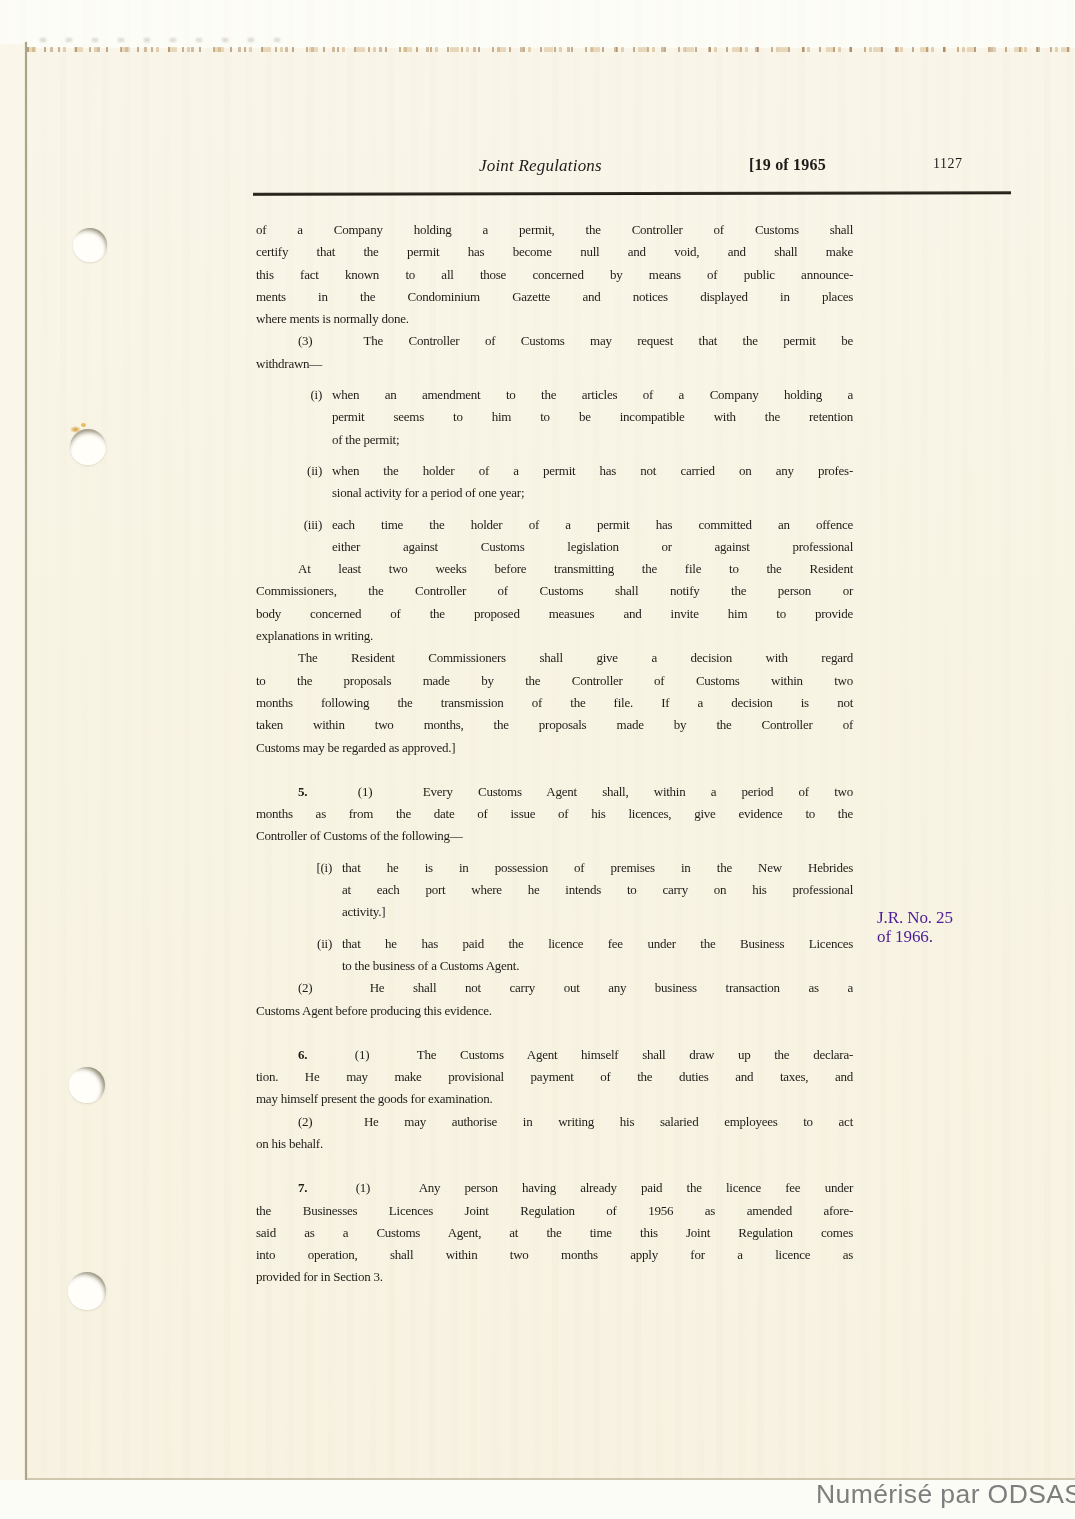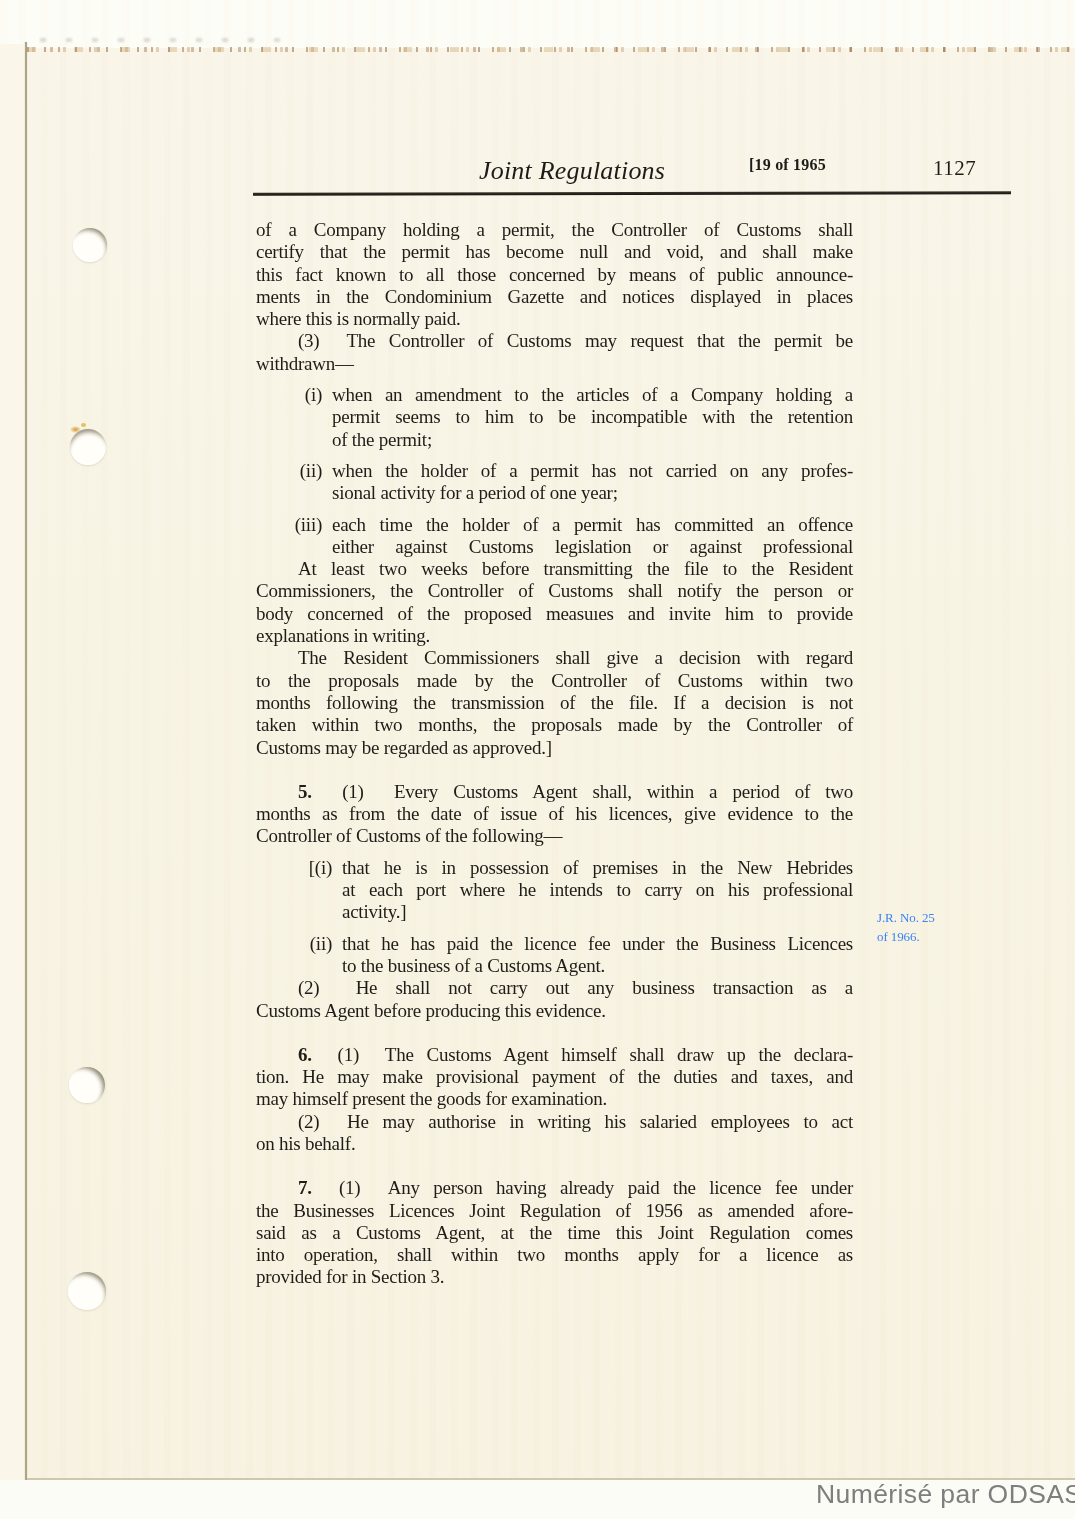--- a/index.html
+++ b/index.html
@@ -67,50 +67,50 @@
   .rust-spot{
     position:absolute;left:70px;top:426px;width:11px;height:7px;border-radius:50%;
     background:radial-gradient(ellipse at center,#d79a33 0%,rgba(215,154,51,0) 75%);
   }
   .rust-dot{
     position:absolute;left:81px;top:423px;width:5px;height:4px;border-radius:50%;
     background:#e8c05a;
   }
   
   .hdr{position:absolute;left:0;top:156px;width:1075px;height:26px;}
-  .hdr .title{position:absolute;left:479px;top:0;font-style:italic;font-size:26px;letter-spacing:.2px;}
+  .hdr .title{position:absolute;left:479px;top:0;font-style:italic;font-size:17px;letter-spacing:.2px;}
   .hdr .ref{position:absolute;left:749px;top:0;font-weight:bold;font-size:16px;letter-spacing:.2px;}
-  .hdr .pagenum{position:absolute;left:933px;top:0;font-size:21px;letter-spacing:.5px;}
+  .hdr .pagenum{position:absolute;left:933px;top:0;font-size:14px;letter-spacing:.5px;}
   .rule{
     position:absolute;left:253px;top:192px;width:758px;height:3px;
     background:linear-gradient(180deg,#3a362d,#17140f);
     transform:rotate(-0.1deg);
   }
   
   .col{
     position:absolute;left:256px;top:219px;width:597px;
-    font-size:19px;line-height:22.3px;letter-spacing:-0.25px;
+    font-size:13px;line-height:22.3px;letter-spacing:-0.25px;
     color:#201d19;
   }
   .blk{position:relative;}
   .blk.item{margin-top:9px;}
   .blk.sec{margin-top:22px;font-family:Liberation Serif, serif;}
   .blk:first-child{margin-top:0;}
   .ln{text-align:justify;text-align-last:justify;white-space:nowrap;}
   .ln.last{text-align:left;text-align-last:left;}
   .para.ind .ln:first-child{padding-left:42px;}
   .item{padding-left:76px;}
   .item .marker{position:absolute;left:0;top:0;width:66px;text-align:right;white-space:nowrap;}
   .item.list2{padding-left:86px;}
   .item.list2 .marker{width:76px;}
   .lead{font-weight:bold;}
   
   .note{
     position:absolute;left:877px;top:909px;width:110px;
-    font-size:13px;line-height:18.5px;letter-spacing:-0.1px;color:#3b82f6;
+    font-size:17px;line-height:18.5px;letter-spacing:-0.1px;color:#4c1d95;
   }
   .note div{white-space:nowrap;}
   
   .wm{
     position:absolute;left:816px;top:1479px;
     font-family:"Liberation Sans","DejaVu Sans",sans-serif;
     font-size:26.5px;color:#7e7e7e;letter-spacing:.4px;white-space:nowrap;
   }
 </style>
 </head>
@@ -138,21 +138,21 @@
   <span class="pagenum">1127</span>
 </div>
 <div class="rule"></div>
 
 <div class="col">
     <div class="blk para">
       <div class="ln">of a Company holding a permit, the Controller of Customs shall</div>
       <div class="ln">certify that the permit has become null and void, and shall make</div>
       <div class="ln">this fact known to all those concerned by means of public announce-</div>
       <div class="ln">ments in the Condominium Gazette and notices displayed in places</div>
-      <div class="ln last">where this is normally paid.</div>
+      <div class="ln last">where ments is normally done.</div>
     </div>
     <div class="blk para ind">
       <div class="ln">(3)&nbsp;&nbsp;The Controller of Customs may request that the permit be</div>
       <div class="ln last">withdrawn—</div>
     </div>
     <div class="blk item list1">
       <span class="marker">(i)</span>
       <div class="ln">when an amendment to the articles of a Company holding a</div>
       <div class="ln">permit seems to him to be incompatible with the retention</div>
       <div class="ln last">of the permit;</div>

